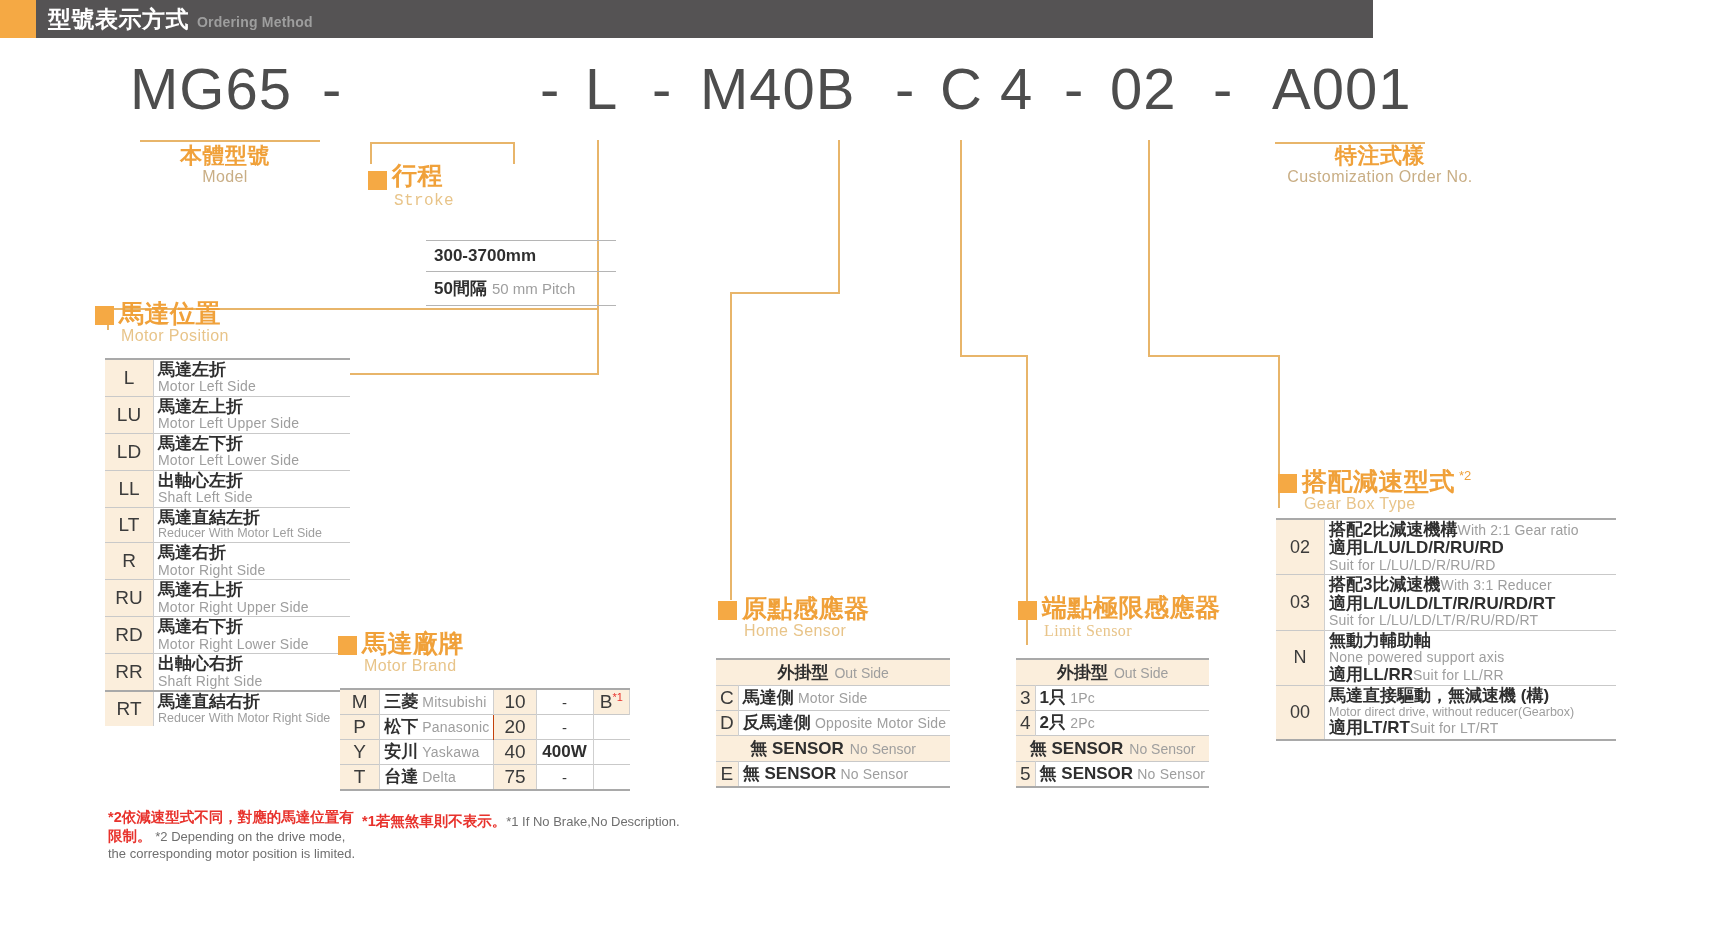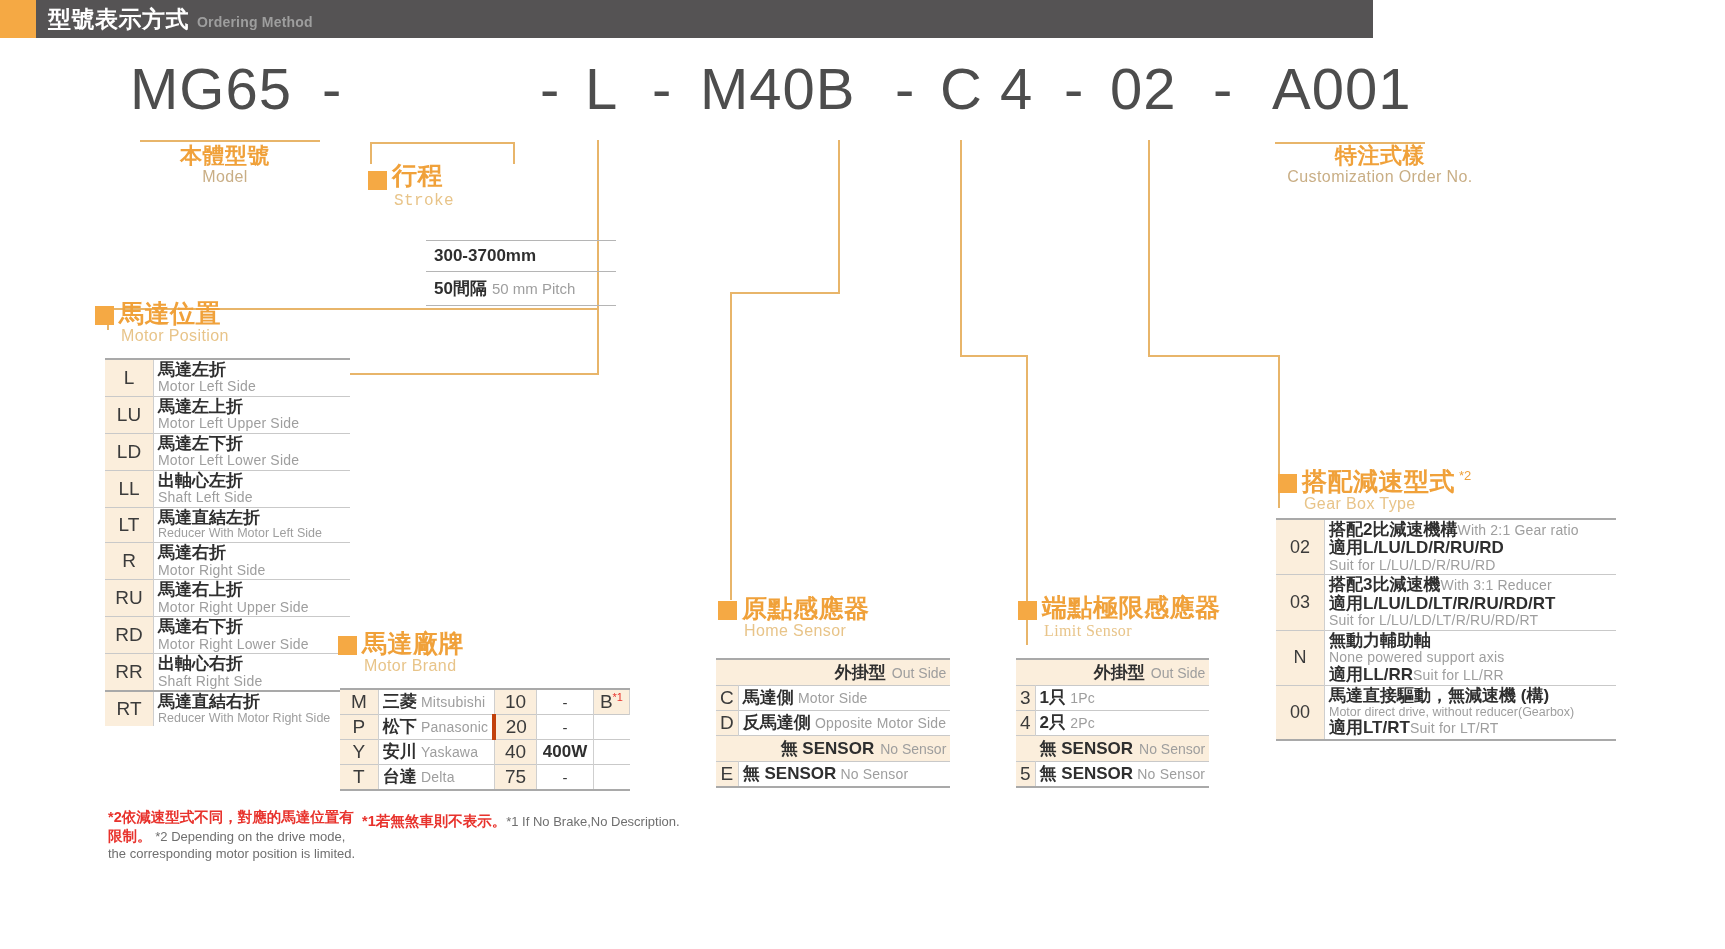--- a/index.html
+++ b/index.html
@@ -59,21 +59,21 @@
   .note{position:absolute;font-size:13.5px;line-height:1.25;white-space:nowrap;}
   .note .red{color:#e8322c;font-weight:bold;font-size:14.5px;}
   .note .gray{color:#6f6f6f;font-size:13px;}
 
   
   .ln{position:absolute;background:#e8b56a;}
   .lnv{width:2px;}
   .lnh{height:2px;}
 
   
-  .hdr-cell{background:#fbeedc;text-align:right;padding:3px 6px;margin-left:9px;}
+  .hdr-cell{background:#fbeedc;text-align:center;padding:3px 6px;margin-left:9px;}
   .hdr-zh{font-size:17px;font-weight:bold;color:#2f2f2f;}
   .hdr-en{font-size:14px;color:#9e9e9e;margin-left:6px;}
   sup.r{color:#e8322c;font-size:11px;vertical-align:super;}
 </style>
 </head>
 <body>
 
 <div class="page">
 
   <div class="header">
@@ -262,21 +262,21 @@
           <span class="en">Mitsubishi</span>
         </td>
         <td class="code-cell" style="width:24px;">10</td>
         <td class="desc-cell" style="text-align:center;width:50px;border-right:1px solid #cfcfcf;">-</td>
         <td class="code-cell" style="width:30px;">
           <span>B</span><sup class="r">*1</sup>
         </td>
       </tr>
       <tr class="rowline">
         <td class="code-cell">P</td>
-        <td class="desc-cell" style="border-right:4px solid #c2410c;white-space:nowrap;margin-top:12px;">
+        <td class="desc-cell" style="border-right:1px solid #c2410c;white-space:nowrap;margin-top:12px;">
           <span class="zh">松下</span>
           <span class="en">Panasonic</span>
         </td>
         <td class="code-cell">20</td>
         <td class="desc-cell" style="text-align:center;border-right:1px solid #cfcfcf;">-</td>
         <td class="desc-cell"></td>
       </tr>
       <tr class="rowline">
         <td class="code-cell">Y</td>
         <td class="desc-cell" style="border-right:1px solid #cfcfcf;white-space:nowrap;">

